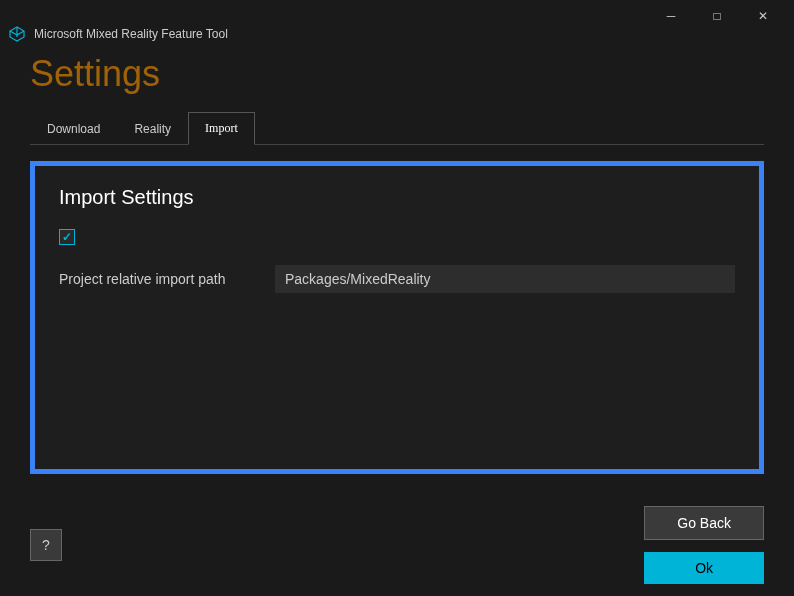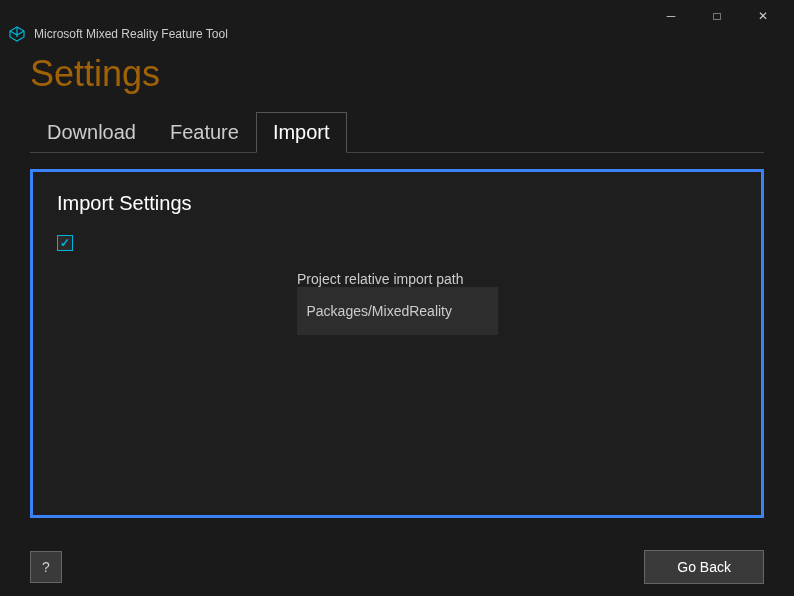--- a/index.html
+++ b/index.html
@@ -86,40 +86,41 @@
 
     
     .tabs-container {
       display: flex;
       border-bottom: 1px solid #444;
       flex-shrink: 0;
     }
 
     .tab {
       padding: 8px 16px;
-      font-size: 20px;
+      font-size: 12px;
       color: #cccccc;
       border: 1px solid transparent;
       cursor: pointer;
       background: transparent;
       position: relative;
       bottom: -1px;
     }
 
     .tab.active {
       background: #1a1a1a;
       border: 1px solid #555;
       border-bottom: 1px solid #1a1a1a;
       color: #ffffff;
+      font-family: Liberation Serif, serif;
     }
 
     
     .settings-panel {
       flex: 1;
-      border: 3px solid #3b82f6;
+      border: 5px solid #3b82f6;
       background: #1e1e1e;
       padding: 20px 24px;
       display: flex;
       flex-direction: column;
       gap: 20px;
     }
 
     .section-title {
       font-size: 20px;
       font-weight: 400;
@@ -157,38 +158,37 @@
     }
 
     .checkbox-label {
       font-size: 14px;
       color: #ffffff;
     }
 
     .path-row {
       display: flex;
       align-items: center;
-      gap: 0;
-      flex-direction: column;
+      gap: 16px;
     }
 
     .path-label {
       font-size: 14px;
       color: #cccccc;
       min-width: 200px;
       flex-shrink: 0;
     }
 
     .path-input {
       flex: 1;
       background: #2d2d2d;
       border: none;
       color: #cccccc;
       font-size: 14px;
-      padding: 16px 10px;
+      padding: 6px 10px;
       outline: none;
       font-family: 'Segoe UI', sans-serif;
     }
 
     
     .bottom-bar {
       display: flex;
       align-items: center;
       justify-content: space-between;
       padding: 12px 30px;
@@ -260,21 +260,21 @@
     <button class="title-bar-btn">□</button>
     <button class="title-bar-btn close">✕</button>
   </div>
 </div>
 
 <div class="main-content">
   <h1 class="page-title">Settings</h1>
 
   <div class="tabs-container">
     <button class="tab">Download</button>
-    <button class="tab">Feature</button>
+    <button class="tab">Reality</button>
     <button class="tab active">Import</button>
   </div>
 
   <div class="settings-panel">
     <h2 class="section-title">Import Settings</h2>
 
     <div class="checkbox-row">
       <div class="checkbox-wrapper checked">
         <span class="checkbox-checkmark">✓</span>
       </div>
@@ -284,14 +284,15 @@
       <span class="path-label">Project relative import path</span>
       <input class="path-input" type="text" value="Packages/MixedReality" style="">
     </div>
   </div>
 </div>
 
 <div class="bottom-bar">
   <button class="help-btn">?</button>
   <div class="bottom-right-btns">
     <button class="go-back-btn">Go Back</button>
+    <button class="ok-btn">Ok</button>
   </div>
 </div>
 
 </body></html>

